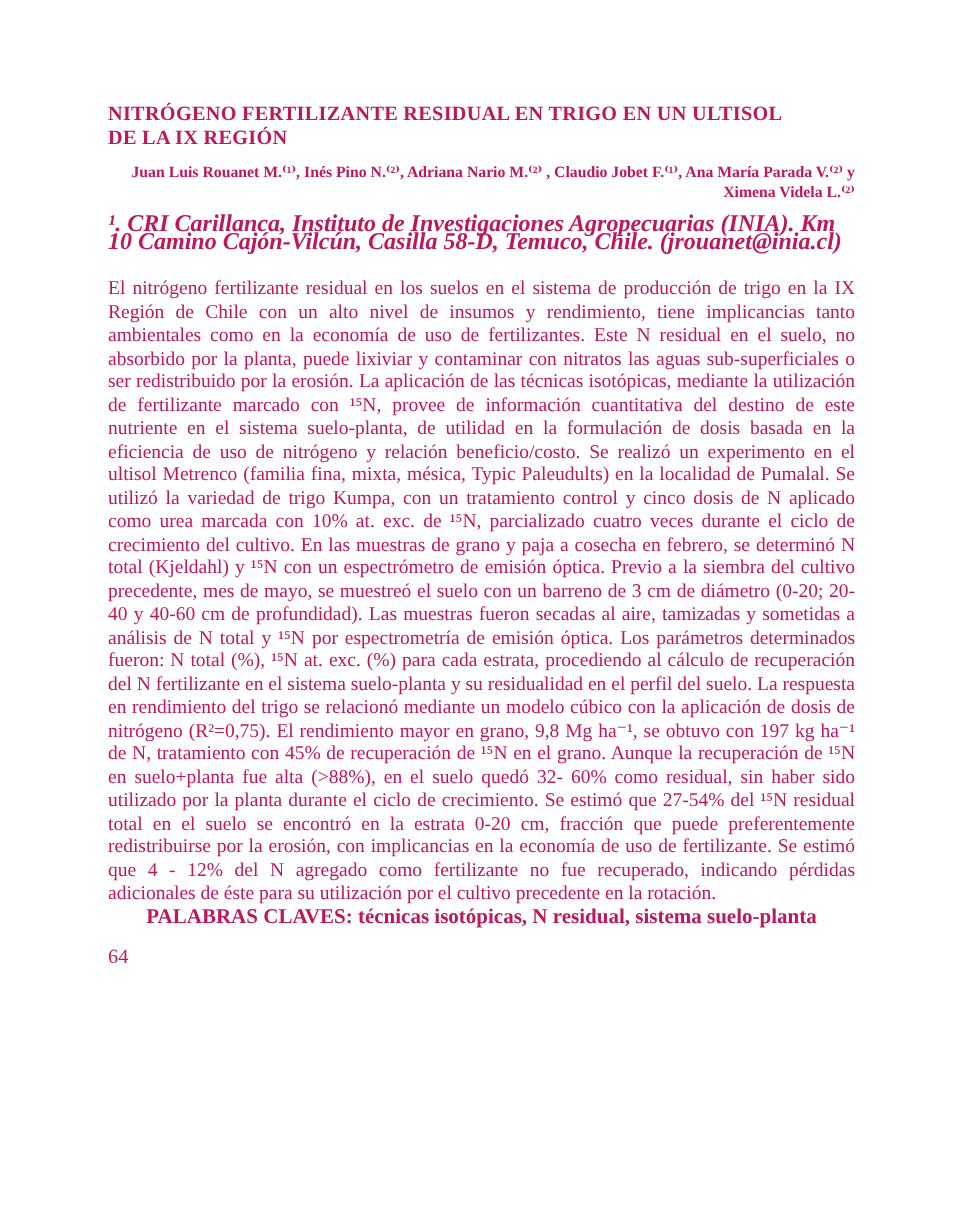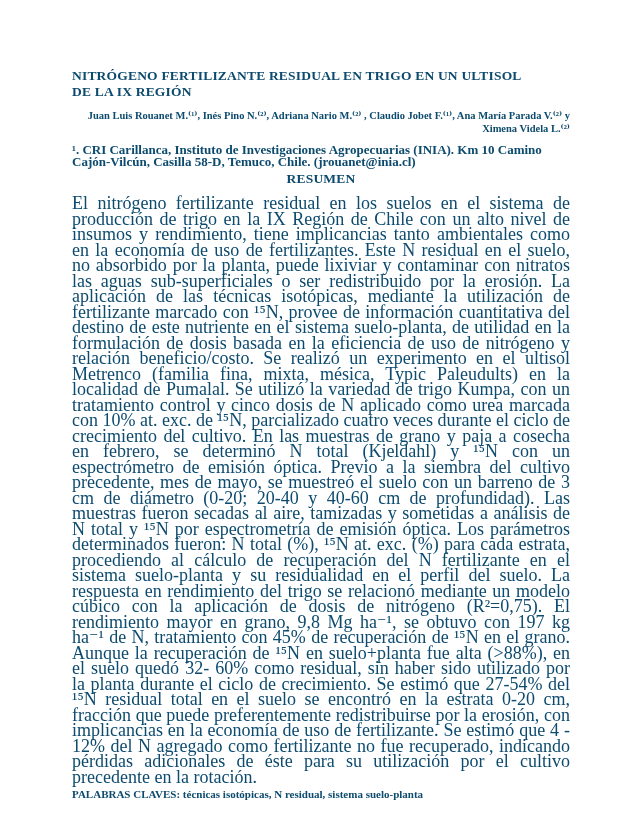--- a/index.html
+++ b/index.html
@@ -9,21 +9,21 @@
     height: 816px;
     background: #ffffff;
     overflow: hidden;
   }
   .page {
     position: relative;
     width: 640px;
     height: 816px;
     background: #ffffff;
     font-family: "Liberation Serif", "DejaVu Serif", serif;
-    color: #0c4a6e;
+    color: #be185d;
     box-sizing: border-box;
   }
   .content {
     box-sizing: border-box;
     padding: 68px 70px 0 72px;
     width: 640px;
   }
   .paper-title {
     font-size: 13.5px;
     font-weight: bold;
@@ -33,44 +33,46 @@
     letter-spacing: 0.2px;
   }
   .authors {
     font-size: 10.5px;
     font-weight: bold;
     line-height: 12.5px;
     margin: 0 0 9px 0;
     text-align: right;
   }
   .affiliation {
-    font-size: 13px;
+    font-size: 16px;
     font-weight: bold;
+    font-style: italic;
     line-height: 12px;
     margin: 0;
   }
   .section-heading {
     font-size: 13.5px;
     font-weight: bold;
     text-align: center;
     margin: 3px 0 9px 0;
     line-height: 16px;
     letter-spacing: 0.2px;
   }
   .abstract {
-    font-size: 18px;
+    font-size: 13px;
     line-height: 15.5px;
     text-align: justify;
-    margin: 4px 0 3px 0;
+    margin: 16px 0 3px 0;
   }
   .keywords {
-    font-size: 11px;
+    font-size: 14px;
     font-weight: bold;
     line-height: 12px;
     margin: 0 0 12px 0;
+    text-align: center;
   }
   .pagenum {
     font-size: 13.5px;
     line-height: 16px;
     margin: 0;
   }
 </style>
 </head>
 <body>
 
@@ -78,21 +80,21 @@
   <div class="content">
 
     <h1 class="paper-title">NITRÓGENO FERTILIZANTE RESIDUAL EN TRIGO EN UN ULTISOL DE LA IX REGIÓN</h1>
 
     <p class="authors">Juan Luis Rouanet M.⁽¹⁾, Inés Pino N.⁽²⁾, Adriana Nario M.⁽²⁾ , Claudio Jobet F.⁽¹⁾,  Ana María Parada V.⁽²⁾ y Ximena Videla L.⁽²⁾</p>
 
     <div>
       <p class="affiliation">¹. CRI Carillanca, Instituto de Investigaciones Agropecuarias (INIA). Km 10 Camino Cajón-Vilcún, Casilla 58-D, Temuco, Chile. (jrouanet@inia.cl)</p>
     </div>
 
-    <h2 class="section-heading">RESUMEN</h2>
 
     <p class="abstract">El nitrógeno fertilizante residual en los suelos en el sistema de producción de trigo en la IX Región de Chile con un alto nivel de insumos y rendimiento, tiene implicancias tanto ambientales como en la economía de uso de fertilizantes. Este N residual en el suelo, no absorbido por la planta, puede lixiviar y contaminar con nitratos las aguas sub-superficiales o ser redistribuido por la erosión. La aplicación de las técnicas isotópicas, mediante la utilización de fertilizante marcado con ¹⁵N, provee de información cuantitativa del destino de este nutriente en el sistema suelo-planta, de utilidad en la formulación de dosis basada en la eficiencia de uso de nitrógeno y relación beneficio/costo. Se realizó un experimento en el ultisol Metrenco (familia fina, mixta, mésica, Typic Paleudults) en la localidad de Pumalal. Se utilizó la variedad de trigo Kumpa, con un tratamiento control y cinco dosis de N aplicado como urea marcada con 10% at. exc. de ¹⁵N, parcializado cuatro veces durante el ciclo de crecimiento del cultivo. En las muestras de grano y paja a cosecha en febrero, se determinó N total (Kjeldahl) y ¹⁵N con un espectrómetro de emisión óptica. Previo a la siembra del cultivo precedente, mes de mayo, se muestreó el suelo con un barreno de 3 cm de diámetro (0-20; 20-40 y 40-60 cm de profundidad). Las muestras fueron secadas al aire, tamizadas y sometidas a análisis de N total y ¹⁵N por espectrometría de emisión óptica. Los parámetros determinados fueron: N total (%), ¹⁵N at. exc. (%)  para cada estrata, procediendo al cálculo de recuperación del N fertilizante en el sistema suelo-planta y su residualidad en el perfil del suelo. La respuesta en rendimiento del trigo se relacionó mediante un modelo cúbico con la aplicación de dosis de nitrógeno (R²=0,75). El rendimiento mayor en grano, 9,8 Mg ha⁻¹, se obtuvo con 197 kg ha⁻¹ de N, tratamiento con 45% de recuperación de ¹⁵N en el grano. Aunque la recuperación de ¹⁵N en suelo+planta fue alta (&gt;88%), en el suelo quedó 32- 60% como residual, sin haber sido utilizado por la planta durante el ciclo de crecimiento. Se estimó que 27-54% del ¹⁵N residual total en el suelo se encontró en la estrata 0-20 cm, fracción que puede preferentemente redistribuirse por la erosión, con implicancias en la economía de uso de fertilizante. Se estimó que 4 - 12% del N agregado como fertilizante no fue recuperado, indicando pérdidas adicionales de éste para su utilización por el cultivo precedente en la rotación.</p>
 
     <p class="keywords">PALABRAS CLAVES: técnicas isotópicas, N residual, sistema suelo-planta</p>
 
+    <div class="pagenum">64</div>
 
   </div>
 </div>
 
 </body></html>

